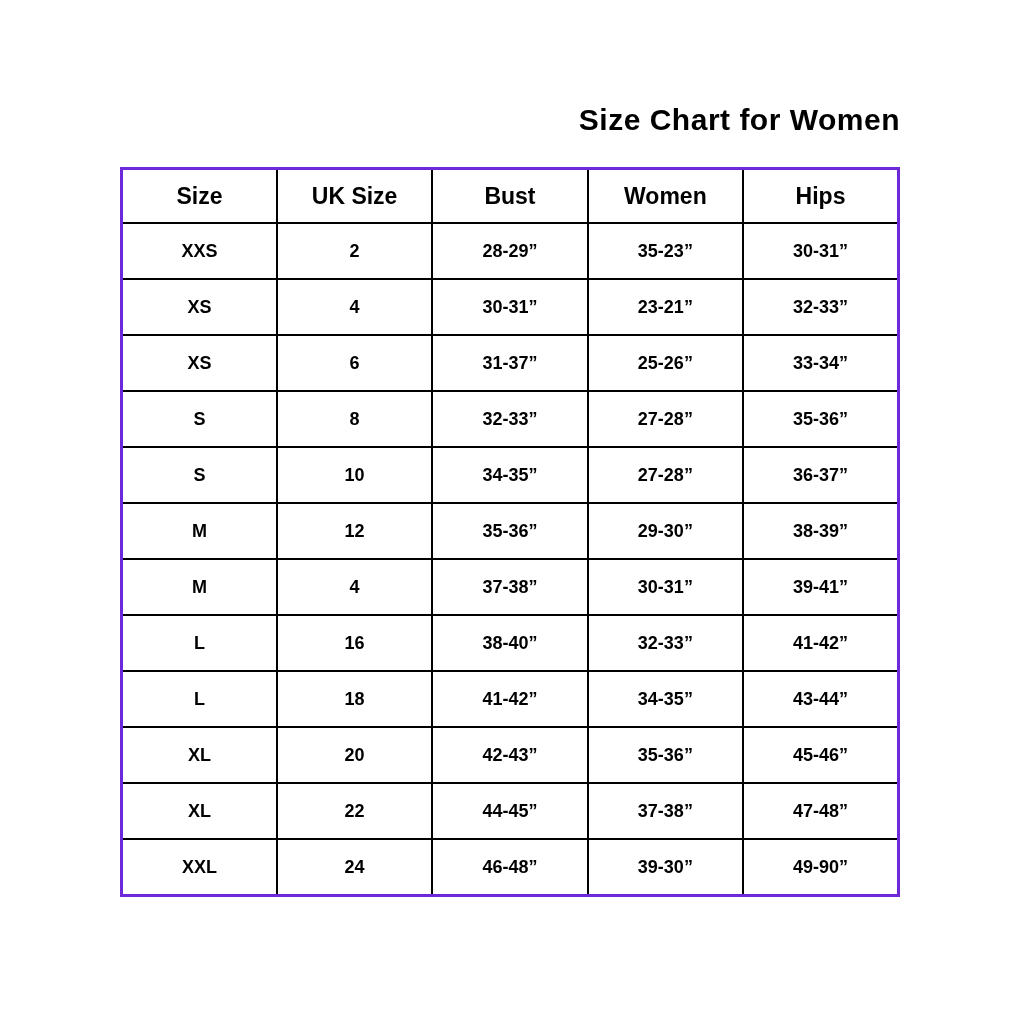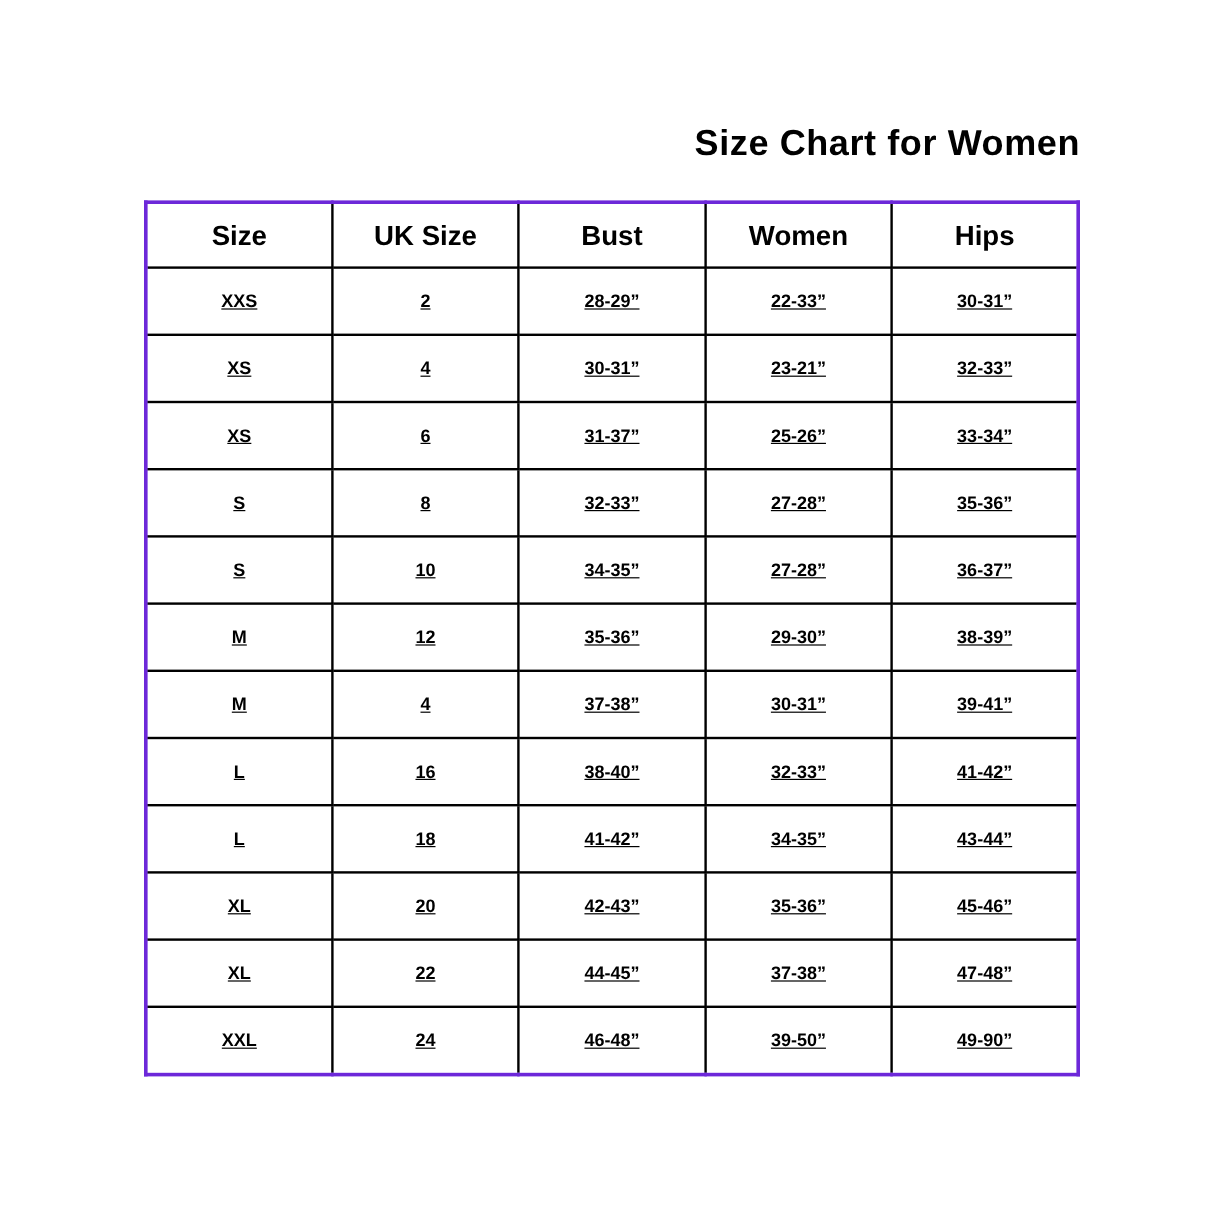--- a/index.html
+++ b/index.html
@@ -44,22 +44,21 @@
     font-weight: bold;
     background: #ffffff;
     padding: 0;
   }
   table.size-chart th {
     height: 52px;
     font-size: 23px;
   }
   table.size-chart td {
     height: 54px;
-    font-size: 15px;
-    text-decoration: underline;
+    font-size: 18px;
   }
 </style>
 </head>
 <body>
 
 <div class="page">
   <div class="chart-title">Size Chart for Women</div>
 
   <table class="size-chart">
     <thead>
@@ -69,21 +68,21 @@
           <th>Bust</th>
           <th>Women</th>
           <th>Hips</th>
         </tr>
     </thead>
     <tbody>
         <tr>
           <td>XXS</td>
           <td>2</td>
           <td>28-29”</td>
-          <td>22-33”</td>
+          <td>35-23”</td>
           <td>30-31”</td>
         </tr>
         <tr>
           <td>XS</td>
           <td>4</td>
           <td>30-31”</td>
           <td>23-21”</td>
           <td>32-33”</td>
         </tr>
         <tr>
@@ -146,18 +145,18 @@
           <td>XL</td>
           <td>22</td>
           <td>44-45”</td>
           <td>37-38”</td>
           <td>47-48”</td>
         </tr>
         <tr>
           <td>XXL</td>
           <td>24</td>
           <td>46-48”</td>
-          <td>39-50”</td>
+          <td>39-30”</td>
           <td>49-90”</td>
         </tr>
       </tbody>
   </table>
 </div>
 
 </body></html>

